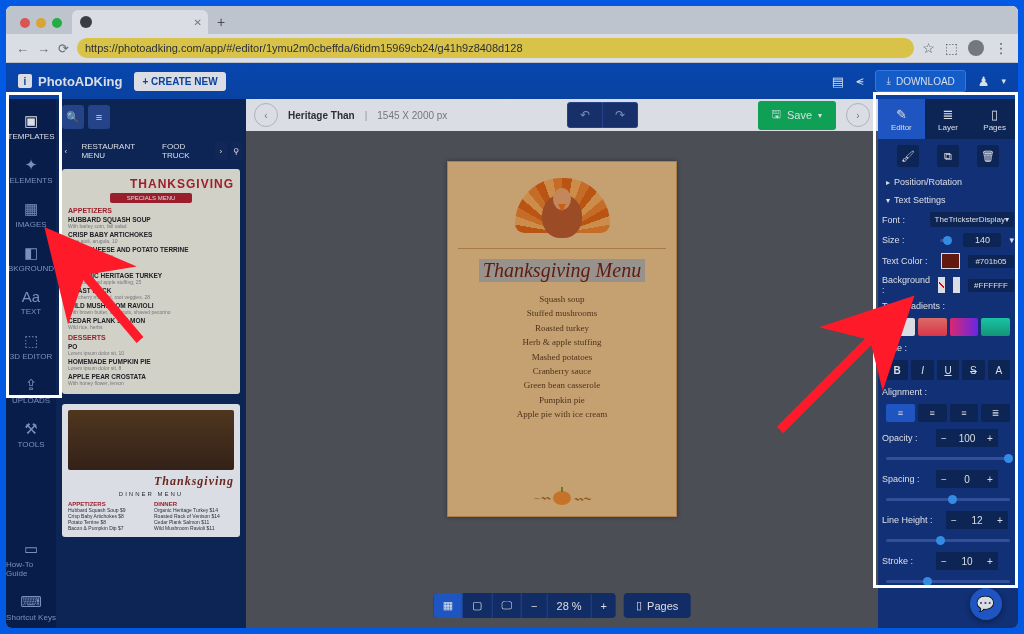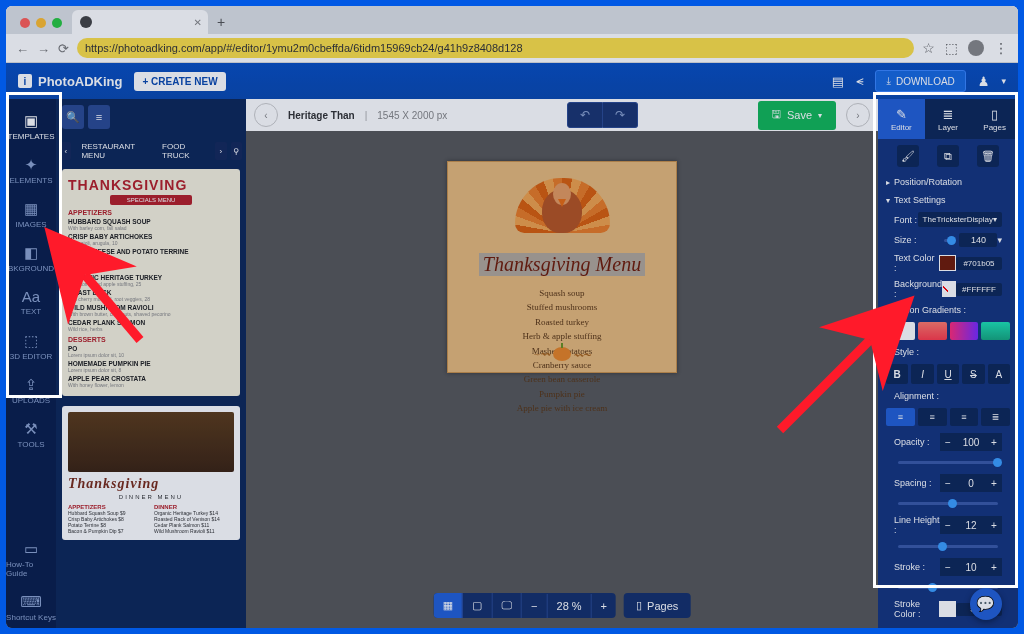--- a/index.html
+++ b/index.html
@@ -53,21 +53,21 @@
   
   .leftpanel{width:190px;background:var(--navy2);display:flex;flex-direction:column;flex-shrink:0;color:#fff;font-size:10px;}
   .search-row{display:flex;padding:6px;gap:4px;}
   .search-row input{flex:1;background:#15285a;border:1px solid #2b4a93;border-radius:3px;color:#ccc;font-size:10px;padding:5px 6px;outline:none;}
   .search-row .sbtn{width:22px;height:24px;background:#2b4a93;border-radius:3px;display:flex;align-items:center;justify-content:center;font-size:11px;}
   .cat-row{display:flex;align-items:center;gap:4px;padding:4px 4px 6px 4px;font-size:8px;}
   .chev{width:14px;height:18px;background:#15285a;display:flex;align-items:center;justify-content:center;border-radius:2px;}
   .cat-row .cat{padding:3px 6px;border-radius:2px;}
   .templates{flex:1;overflow:hidden;padding:0 6px;}
   .tpl{background:#f6f1dd;width:100%;border-radius:3px;margin-bottom:10px;font-size:7px;color:#333;padding:6px;box-sizing:border-box;}
-  .tpl h3{margin:2px 0;color:var(--txt-red);font-size:14px;letter-spacing:1px;text-align:left;}
+  .tpl h3{margin:2px 0;color:var(--txt-red);font-size:12px;letter-spacing:1px;text-align:right;}
   .tpl .sub{background:var(--txt-red);color:#fff;text-align:center;font-size:6px;padding:2px 6px;border-radius:2px;margin:0 auto 4px auto;width:70px;}
   .tpl .sec{color:var(--txt-red);font-size:7px;font-weight:700;margin:4px 0 2px 0;}
   .tpl .dish{font-size:6.5px;font-weight:700;color:#222;}
   .tpl .desc{font-size:5px;color:#888;margin-bottom:2px;}
   .tpl2{background:#fff;}
   .tpl2 .photo{height:60px;background:linear-gradient(#5c3b18,#3c2310);border-radius:2px;margin-bottom:4px;}
   .tpl2 h3{color:#7a2b19;font-family:Georgia,serif;font-style:italic;}
   .tpl2 .sub2{color:#333;letter-spacing:2px;font-size:6px;text-align:center;margin-bottom:4px;}
   .tpl2 .cols{display:flex;gap:6px;font-size:5px;}
   .tpl2 .col{flex:1;}
@@ -75,21 +75,21 @@
   
   .canvas-area{flex:1;background:#575757;display:flex;flex-direction:column;position:relative;overflow:hidden;}
   .canvas-top{height:32px;background:#fff;display:flex;align-items:center;padding:0 8px;gap:10px;font-size:10px;color:#333;}
   .circlebtn{width:22px;height:22px;border:1px solid #ccc;border-radius:50%;display:flex;align-items:center;justify-content:center;color:#888;}
   .undo-redo{display:flex;gap:0;}
   .undo-redo div{width:34px;height:24px;background:#1a3470;color:#8ea4d0;display:flex;align-items:center;justify-content:center;border:1px solid #2b4a93;font-size:12px;}
   .undo-redo div:first-child{border-radius:3px 0 0 3px;}
   .undo-redo div:last-child{border-radius:0 3px 3px 0;border-left:none;}
   .savebtn{background:var(--green);color:#fff;padding:5px 14px;border-radius:3px;font-size:11px;display:flex;align-items:center;gap:6px;}
   .canvas-stage{flex:1;display:flex;align-items:flex-start;justify-content:center;padding-top:30px;overflow:hidden;}
-  .menu-card{width:230px;height:212px;background:var(--orange-bg);border:1px solid var(--orange-border);box-shadow:0 0 4px rgba(0,0,0,.4);position:relative;padding:16px 10px 10px 10px;box-sizing:border-box;display:flex;flex-direction:column;align-items:center;}
+  .menu-card{width:230px;height:356px;background:var(--orange-bg);border:1px solid var(--orange-border);box-shadow:0 0 4px rgba(0,0,0,.4);position:relative;padding:16px 10px 10px 10px;box-sizing:border-box;display:flex;flex-direction:column;align-items:center;}
   .turkey{width:100px;height:60px;position:relative;display:flex;justify-content:center;}
   .turkey .tail{width:95px;height:55px;border-radius:50px 50px 10px 10px;background:repeating-conic-gradient(from -40deg at 50% 100%, #e87b24 0deg 10deg, #d95f0a 10deg 20deg, #f0a24a 20deg 30deg);}
   .turkey .body{position:absolute;bottom:0;left:50%;transform:translateX(-50%);width:40px;height:44px;background:#b55420;border-radius:50% 50% 45% 45%;}
   .turkey .head{position:absolute;bottom:28px;left:50%;transform:translateX(-50%);width:18px;height:22px;background:#e49a5f;border-radius:50%;}
   .turkey .beak{position:absolute;bottom:26px;left:50%;transform:translateX(-50%);width:0;height:0;border-left:4px solid transparent;border-right:4px solid transparent;border-top:8px solid #e86b10;}
   .divider{width:100%;height:1px;background:#c28b49;margin:10px 0;}
   .menu-title{font-family:'Brush Script MT',cursive;font-style:italic;font-size:20px;color:var(--title-brown);background:rgba(100,140,200,.4);padding:0 4px;}
   .menu-items{font-family:Georgia,serif;font-size:9px;color:#5b3612;text-align:center;line-height:1.6;margin-top:10px;}
   .pumpkin-row{position:absolute;bottom:6px;left:0;right:0;height:24px;display:flex;justify-content:center;align-items:center;gap:3px;}
   .pumpkin-row .sw{font-size:9px;color:#a9641b;}
@@ -105,21 +105,21 @@
   
   .rightpanel{width:140px;background:var(--panel);display:flex;flex-direction:column;color:#fff;font-size:9px;flex-shrink:0;overflow:hidden;}
   .rp-tabs{display:flex;height:40px;}
   .rp-tabs>div{flex:1;display:flex;flex-direction:column;align-items:center;justify-content:center;gap:1px;font-size:8px;background:#0e2757;}
   .rp-tabs>div.on{background:#2360d6;}
   .rp-tabs .ic{font-size:13px;}
   .rp-icons{display:flex;justify-content:space-around;padding:6px 10px;}
   .rp-icons>div{width:22px;height:22px;background:#0e2757;border-radius:3px;display:flex;align-items:center;justify-content:center;font-size:11px;}
   .rp-section{padding:4px 8px;display:flex;align-items:center;gap:4px;font-size:9px;}
   .rp-section .tri{font-size:8px;}
-  .rp-row{display:flex;align-items:center;padding:3px 16px;gap:0;font-size:9px;}
+  .rp-row{display:flex;align-items:center;padding:3px 4px;gap:8px;font-size:9px;}
   .rp-row .lbl{width:46px;}
   .sel{flex:1;background:#0e2757;border-radius:2px;padding:3px 5px;display:flex;justify-content:space-between;align-items:center;font-size:8px;}
   .slider{flex:1;height:3px;background:#3a5aa8;border-radius:2px;position:relative;margin:4px 4px;}
   .slider .dot{position:absolute;width:9px;height:9px;background:#3c9fff;border-radius:50%;top:-3px;}
   .numbox{background:#0e2757;border-radius:2px;padding:2px 5px;font-size:9px;min-width:28px;text-align:center;}
   .swatch{width:18px;height:14px;border:1px solid #fff;}
   .hex{background:#0e2757;padding:2px 4px;font-size:8px;border-radius:2px;min-width:38px;text-align:center;}
   .grad-row{display:flex;gap:3px;padding:4px 8px;}
   .grad-row .gb{flex:1;height:18px;border-radius:2px;}
   .plusbox{background:#fff;color:#333;display:flex;align-items:center;justify-content:center;font-weight:700;}
@@ -415,21 +415,21 @@
         </div>
 
         <div class="rp-row">
             <span class="lbl" style="width:54px">Background :</span>
           <div class="swatch" style="background:linear-gradient(45deg,#fff 45%,red 45%,red 55%,#fff 55%)"></div>
           <div class="swatch" style="background:#fff"></div>
           <div class="hex">#FFFFFF</div>
         </div>
 
         <div class="rp-row">
-            <span>Bacon Gradients :</span>
+            <span>Text Gradients :</span>
           </div>
         <div class="grad-row">
           <div class="gb plusbox">+</div>
           <div class="gb" style="background:linear-gradient(#ff7a6b,#ff3a4a)"></div>
           <div class="gb" style="background:linear-gradient(90deg,#ff2a7a,#7a2aff)"></div>
           <div class="gb" style="background:linear-gradient(#1de2b4,#16a97f)"></div>
         </div>
 
         <div class="rp-row">
             <span>Style :</span>
@@ -501,25 +501,20 @@
               <div class="mid">10</div>
               <div>+</div>
             </div>
         </div>
         <div class="rp-row">
             <div class="slider">
               <div class="dot" style="left:30%"></div>
             </div>
           </div>
 
-        <div class="rp-row">
-            <span class="lbl" style="width:56px">Stroke Color :</span>
-          <div class="swatch" style="background:#fff"></div>
-          <div class="hex">#ffffff</div>
-        </div>
       </div>
     </div>
   </div>
 
   <div class="dim"></div>
   <div class="highlight1"></div>
   <div class="highlight2"></div>
   <div class="chat-bubble">💬</div>
 
   <svg class="anno" width="1024" height="634">

